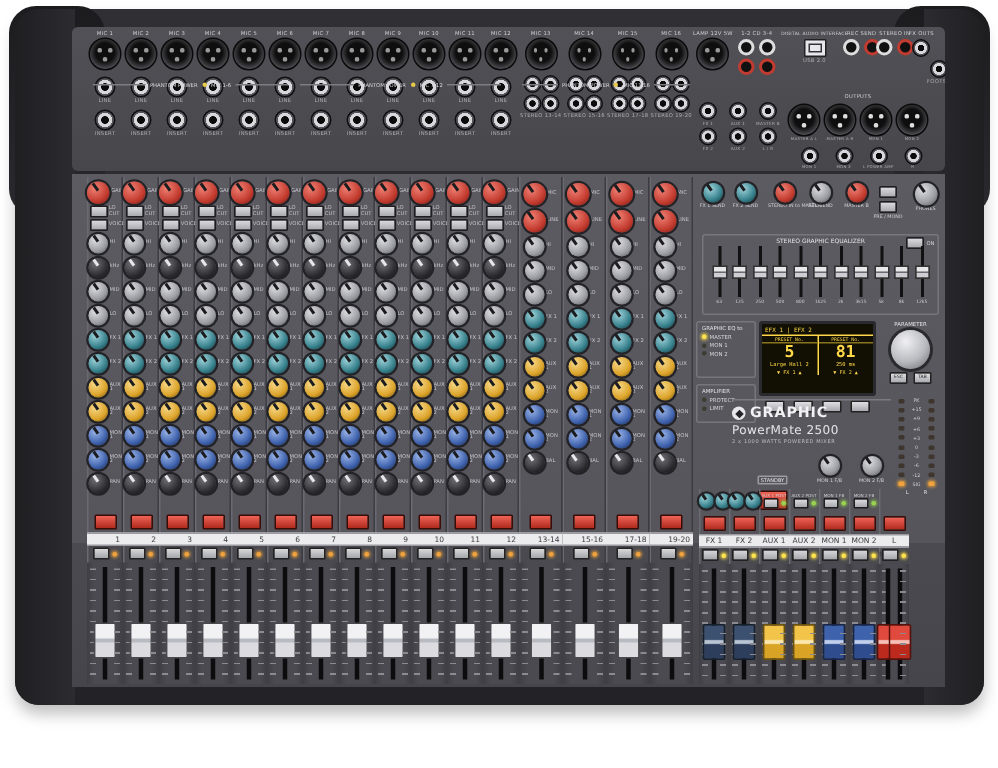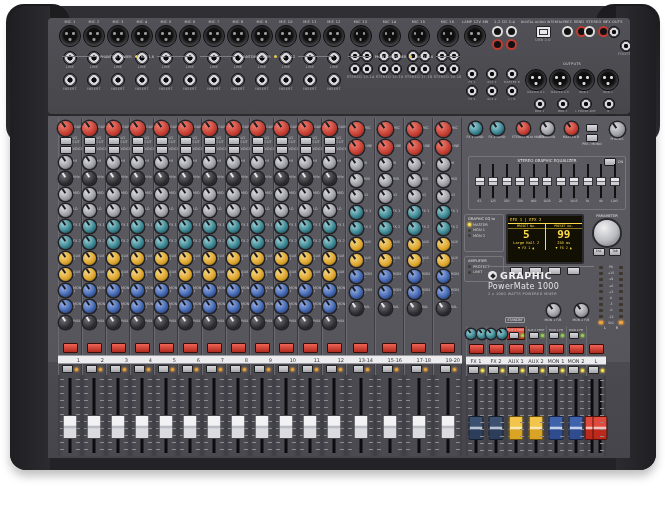--- a/index.html
+++ b/index.html
@@ -1704,21 +1704,21 @@
           <div class="lcd-head">EFX 1  |  EFX 2</div>
           <div class="lcd-cols">
             <div class="lcd-col">
               <div class="lcd-t">PRESET No.</div>
               <div class="lcd-v">5</div>
               <div class="lcd-n">Large Hall 2</div>
               <div class="lcd-nav">▼ FX 1 ▲</div>
             </div>
             <div class="lcd-col">
               <div class="lcd-t">PRESET No.</div>
-              <div class="lcd-v">99</div>
+              <div class="lcd-v">81</div>
               <div class="lcd-n">250 ms</div>
               <div class="lcd-nav">▼ FX 2 ▲</div>
             </div>
           </div>
         </div>
         <div class="softkeys">
           <b></b>
             <b></b>
           <b></b>
             <b></b>
@@ -1732,21 +1732,21 @@
           <div class="pbtn">ESC</div>
           <div class="pbtn">TAB</div>
         </div>
       </div>
 
       <div class="brand">
         <div class="brand-row">
           <span class="dlogo"></span>
           <span class="brand-name">GRAPHIC</span>
         </div>
-        <div class="brand-model">PowerMate 1000</div>
+        <div class="brand-model">PowerMate 2500</div>
         <div class="brand-sub">2 x 1000 WATTS POWERED MIXER</div>
       </div>
 
       <div class="standby">
         <span class="slbl">STANDBY</span>
         <div class="sbtn"></div>
       </div>
       <div class="fbk" style="left:76px;">
         <div class="knob" style="margin:0 auto;"></div>
         <span class="klbl2">MON 1 F/B</span>

